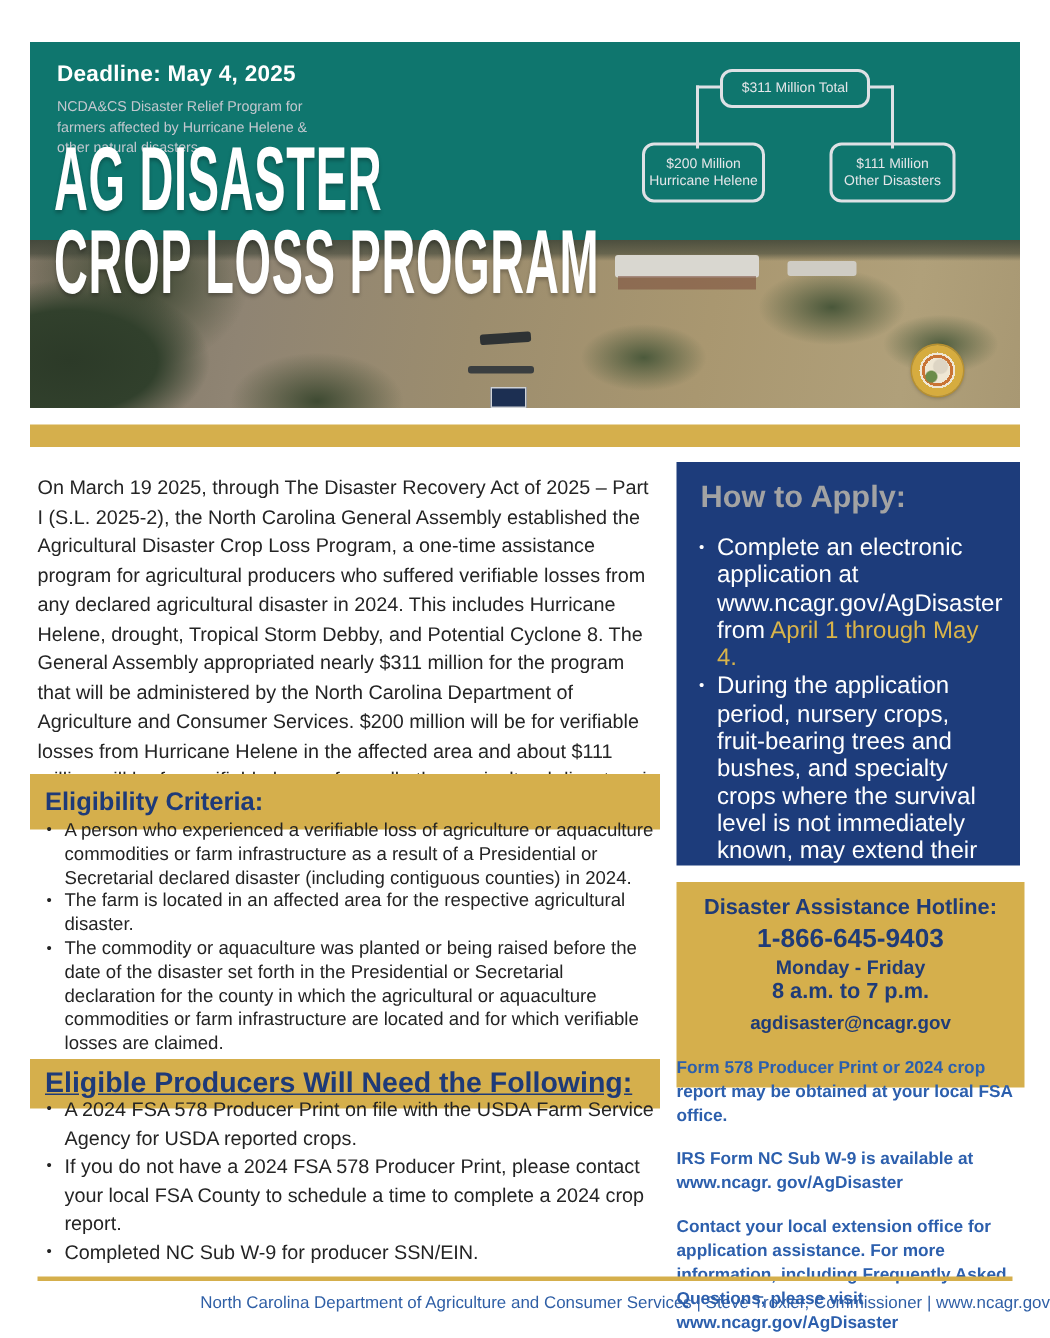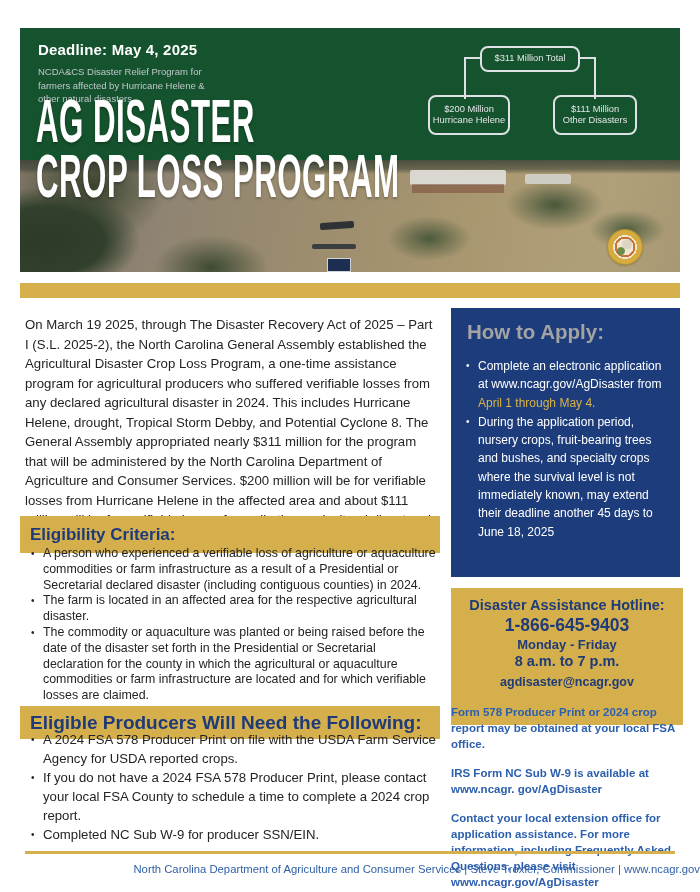--- a/index.html
+++ b/index.html
@@ -1,20 +1,20 @@
 <!DOCTYPE html>
 <html><head>
 <meta charset="utf-8">
 <style>
   html,body{margin:0;padding:0;background:#fafafa;}
   .page{position:relative;width:700px;height:892px;background:#ffffff;overflow:hidden;
         font-family:"Liberation Sans", sans-serif;}
 
   
-  .hero{position:absolute;left:20px;top:28px;width:660px;height:244px;background:#14532d;}
+  .hero{position:absolute;left:20px;top:28px;width:660px;height:244px;background:#0f766e;}
   .deadline-title{position:absolute;left:18px;top:13px;font-size:15px;font-weight:bold;color:#ffffff;letter-spacing:.2px;}
   .deadline-sub{position:absolute;left:18px;top:37px;width:168px;font-size:9.5px;line-height:13.5px;color:#c2c7ce;}
 
   .diag-box{position:absolute;border:2px solid #dee1e5;border-radius:8px;color:#e4e6e9;
             font-size:9.3px;line-height:11.5px;text-align:center;display:flex;flex-direction:column;justify-content:center;}
   .diag-top{left:460px;top:18px;width:96px;height:22px;}
   .diag-left{left:408px;top:67px;width:78px;height:36px;}
   .diag-right{left:533px;top:67px;width:80px;height:36px;}
   .conn{position:absolute;width:16px;height:40px;top:29px;}
   .conn-l{left:444px;border-left:2px solid #dee1e5;border-top:2px solid #dee1e5;}
@@ -50,33 +50,33 @@
     box-shadow:0 0 0 1px #b8912f, 0 1px 3px rgba(0,0,0,.35);}
 
   
   .gold-band{position:absolute;left:20px;top:283px;width:660px;height:15px;background:#d5af4c;}
 
   
   .intro{position:absolute;left:25px;top:302px;width:414px;font-size:13.2px;line-height:19.5px;color:#242424;}
 
   .section-band{position:absolute;left:20px;width:420px;background:#d5af4c;color:#1e3a78;font-weight:bold;}
   .band-elig{top:502px;height:37px;font-size:17px;line-height:37px;padding-left:10px;box-sizing:border-box;}
-  .band-prod{top:690px;height:33px;font-size:19px;line-height:33px;padding-left:10px;box-sizing:border-box;}
+  .band-prod{top:690px;height:33px;font-size:19px;line-height:33px;padding-left:10px;box-sizing:border-box;text-decoration:underline;}
 
   ul.doc-list{margin:0;padding:0;list-style:none;}
   ul.doc-list li{position:relative;padding-left:13px;}
   ul.doc-list li::before{content:"•";position:absolute;left:1px;top:0;font-size:10px;}
   .elig-list{position:absolute;left:30px;top:546px;width:408px;font-size:12.4px;line-height:15.8px;color:#242424;}
   .elig-list li{margin-bottom:0;}
   .prod-list{position:absolute;left:30px;top:730px;width:408px;font-size:13.2px;line-height:19px;color:#242424;}
 
   
   .apply-box{position:absolute;left:451px;top:308px;width:229px;height:269px;background:#1d3c7b;box-sizing:border-box;padding:12px 14px;}
   .apply-title{margin:0 0 13px 2px;color:#a3a3a3;font-size:20.5px;font-weight:bold;}
-  .apply-list{color:#ffffff;font-size:12px;line-height:18.3px;}
+  .apply-list{color:#ffffff;font-size:16px;line-height:18.3px;}
   .apply-list li{padding-left:12px;margin-bottom:1px;}
   .apply-list li::before{color:#ffffff;}
   .hl-gold{color:#d9b44a;}
 
   .hotline-box{position:absolute;left:451px;top:588px;width:232px;height:137px;background:#d5af4c;color:#1f3b78;
                text-align:center;box-sizing:border-box;padding-top:9px;font-weight:bold;}
   .hotline-title{font-size:14.5px;}
   .hotline-phone{font-size:17.5px;margin-top:2px;}
   .hotline-days{font-size:13px;margin-top:1px;}
   .hotline-hours{font-size:14.5px;margin-top:1px;}

